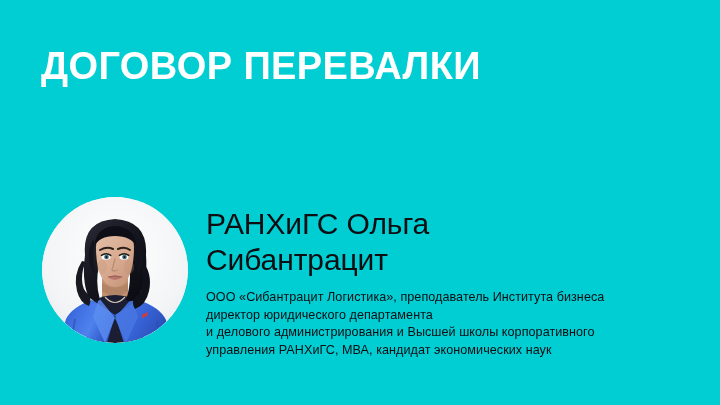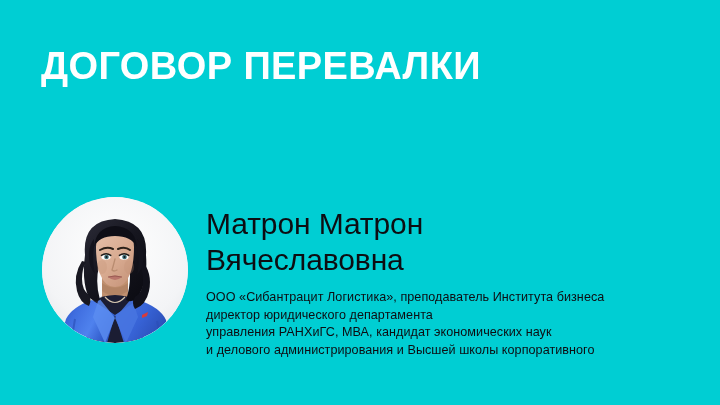--- a/index.html
+++ b/index.html
@@ -173,23 +173,23 @@
         <ellipse cx="87" cy="70" rx="5" ry="7" fill="#c28e74" opacity="0.26"></ellipse>
 
         <path d="M52 50 q2 -20 21 -21 q20 1 22 21 q-6 -11 -22 -11 q-16 0 -21 11 z" fill="#0e0e16"></path>
         <path d="M52 50 q-2 16 1 27 q-7 -8 -6 -22 q1 -8 5 -13 z" fill="#13131c"></path>
         <path d="M95 50 q3 16 0 28 q8 -9 6 -23 q-1 -8 -6 -13 z" fill="#13131c"></path>
       </g>
     </svg>
   </div>
 
   <div id="person-block">
-    <div class="person-name-line">Матрон Матрон</div>
-    <div class="person-name-line">Вячеславовна</div>
+    <div class="person-name-line">РАНХиГС Ольга</div>
+    <div class="person-name-line">Сибантрацит</div>
     <div id="person-desc">
       <div class="person-desc-line">ООО «Сибантрацит Логистика», преподаватель Института бизнеса</div>
       <div class="person-desc-line">директор юридического департамента</div>
+      <div class="person-desc-line">и делового администрирования и Высшей школы корпоративного</div>
       <div class="person-desc-line">управления РАНХиГС, МВА, кандидат экономических наук</div>
-      <div class="person-desc-line">и делового администрирования и Высшей школы корпоративного</div>
     </div>
   </div>
 
 </div>
 
 </body></html>

